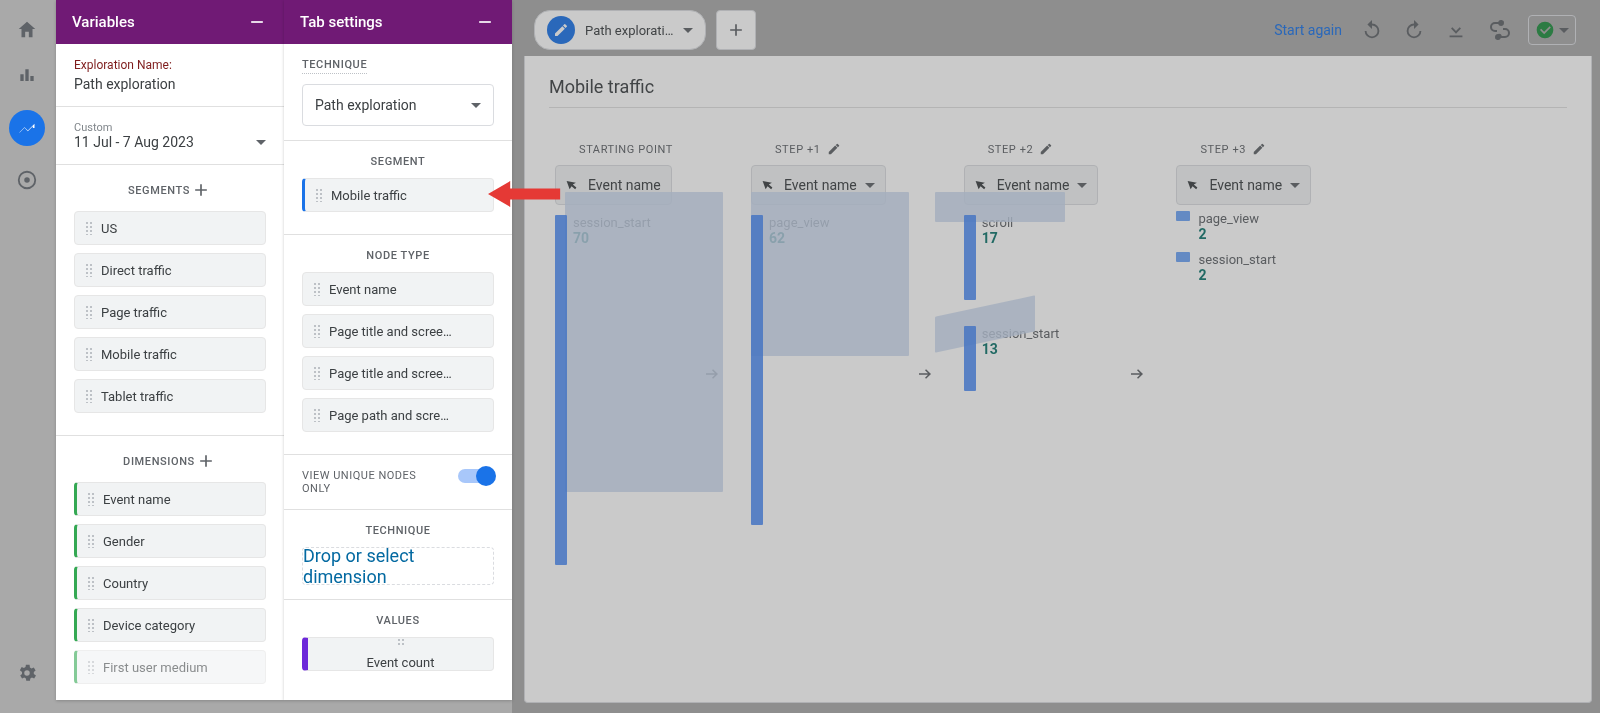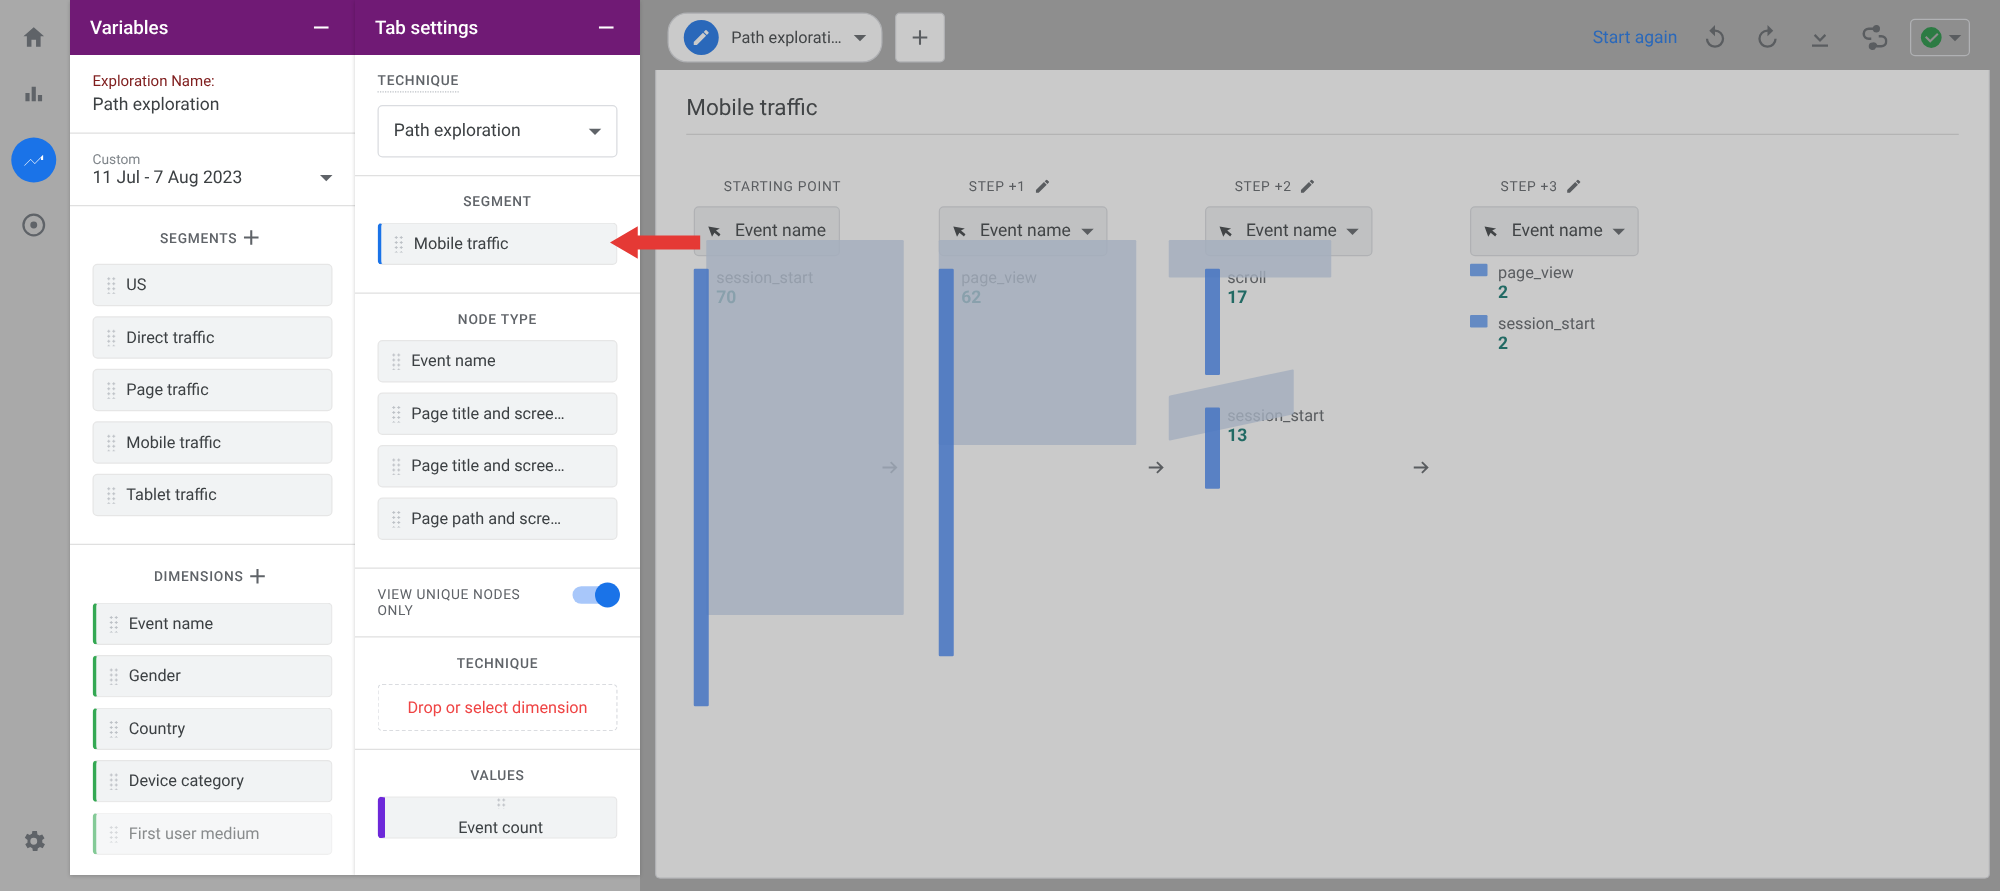--- a/index.html
+++ b/index.html
@@ -151,22 +151,22 @@
     position:absolute; top:-3px; right:-2px;
     width:20px; height:20px; border-radius:50%;
     background:#1a73e8;
   }
 
   .drop-area {
     border: 1px dashed #dadce0;
     border-radius: 4px;
     height: 38px;
     display:flex;align-items:center;justify-content:center;
-    font-size: 13px;
-    color:#ef4444;
+    font-size: 18px;
+    color:#0369a1;
     background:#fff;
   }
 
   
   .topbar {
     position:absolute;
     top: 4px; left: 524px; right: 8px;
     height: 52px;
     display:flex;
     align-items:center;

